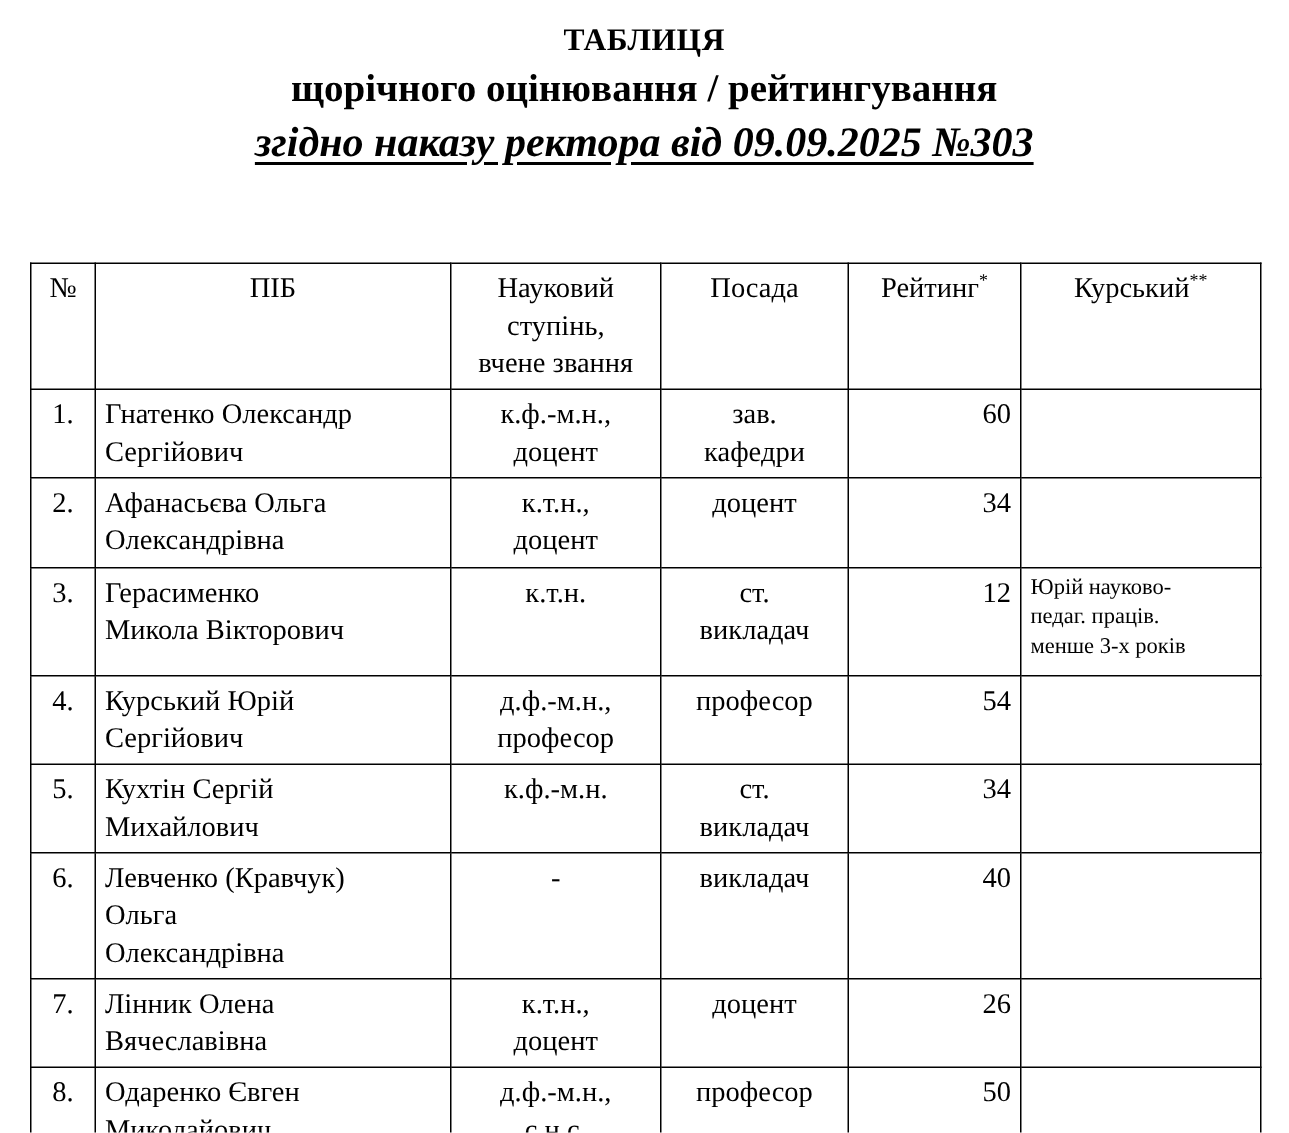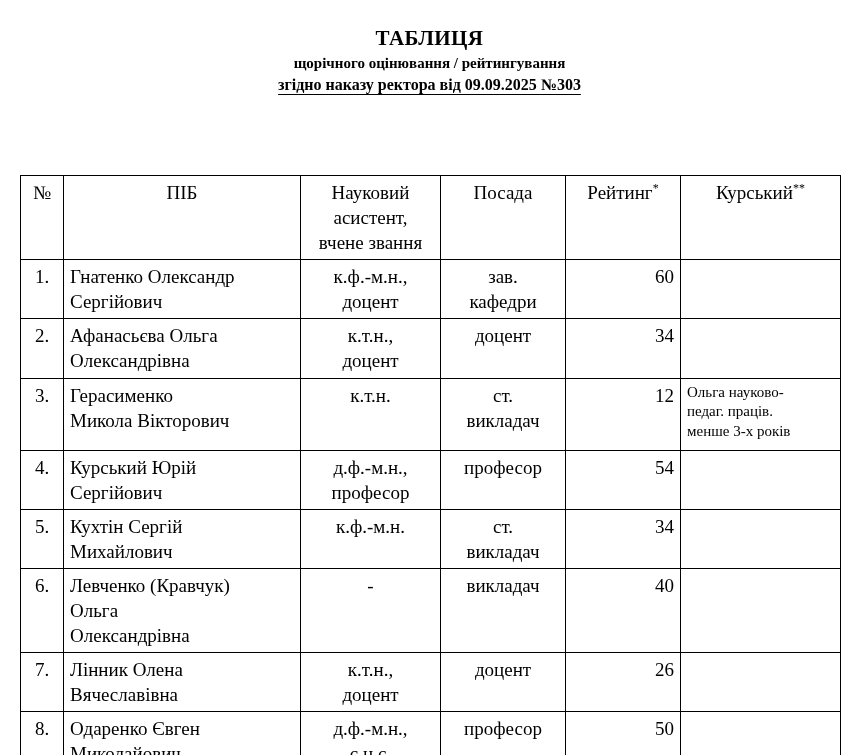--- a/index.html
+++ b/index.html
@@ -13,32 +13,32 @@
     height: 755px;
     font-family: "Liberation Serif", "DejaVu Serif", serif;
     color: #000000;
     overflow: hidden;
     position: relative;
   }
 
   
   .title-block {
     width: 859px;
-    padding-top: 24px;
+    padding-top: 12px;
     text-align: center;
   }
   .title-line {
     font-weight: bold;
     line-height: 1.38;
     white-space: nowrap;
   }
   .title-line-1 { font-size: 21px; letter-spacing: 0.4px; }
-  .title-line-2 { font-size: 15px; }
+  .title-line-2 { font-size: 26px; }
   .title-line-3 { font-size: 21px; }
-  .title-line-4 { font-size: 16px; }
+  .title-line-4 { font-size: 28px; font-style: italic; }
 
   .dept-name {
     text-decoration: underline;
     text-underline-offset: 4px;
     padding: 0 6px;
   }
   .order-line {
     text-decoration: underline;
     text-underline-offset: 4px;
   }
@@ -123,21 +123,21 @@
       <col class="c-pos">
         <col class="c-rate">
         <col class="c-note">
     </colgroup>
     <thead>
       <tr class="hdr-row">
         <th class="th-cell">№</th>
         <th class="th-cell">ПІБ</th>
         <th class="th-cell">
           <span class="hdr-sub">Науковий</span>
-          <span class="hdr-sub">асистент,</span>
+          <span class="hdr-sub">ступінь,</span>
           <span class="hdr-sub">вчене звання</span>
         </th>
         <th class="th-cell">Посада</th>
         <th class="th-cell">
           <span>Рейтинг</span><span class="sup">*</span>
         </th>
         <th class="th-cell">
           <span>Курський</span><span class="sup">**</span>
         </th>
       </tr>
@@ -184,21 +184,21 @@
           </td>
           <td class="deg">
             <span class="cell-line">к.т.н.</span>
           </td>
           <td class="pos">
             <span class="cell-line">ст.</span>
             <span class="cell-line">викладач</span>
           </td>
           <td class="rate">12</td>
           <td class="note">
-            <span class="cell-line">Ольга науково-</span>
+            <span class="cell-line">Юрій науково-</span>
             <span class="cell-line">педаг. праців.</span>
             <span class="cell-line">менше 3-х років</span>
           </td>
         </tr>
         <tr class="r4">
           <td class="num">4.</td>
           <td class="name">
             <span class="cell-line">Курський Юрій</span>
             <span class="cell-line">Сергійович</span>
           </td>

